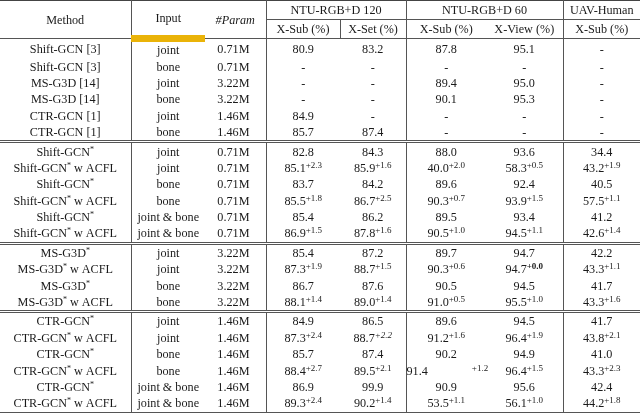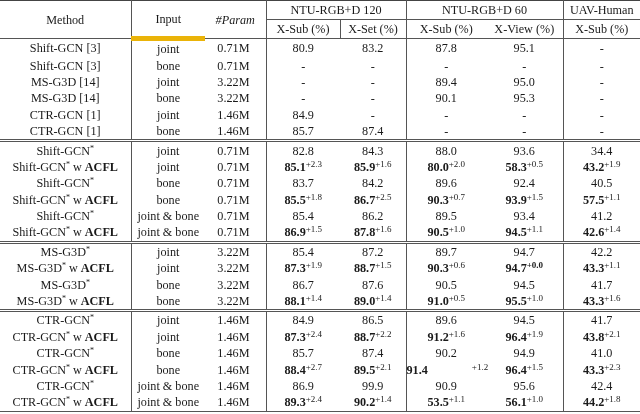--- a/index.html
+++ b/index.html
@@ -6,21 +6,21 @@
   body { width: 640px; height: 414px; overflow: hidden; font-family: "DejaVu Serif", "Liberation Serif", serif; color: #1a1a1a; }
   table { border-collapse: collapse; width: 640px; font-family: "Liberation Serif", "DejaVu Serif", serif; font-size: 12.2px; table-layout: fixed; }
   td, th { text-align: center; padding: 0; height: 16.4px; line-height: 16px; font-weight: normal; white-space: nowrap; }
   thead tr.top th { border-top: 1.5px solid #444; }
   th.vl, td.vl { border-right: 1px solid #555; }
   .h1 th { height: 18px; }
   .h2 th { height: 18px; border-bottom: 1px solid #555; }
   .grp th.span { border-bottom: 1px solid #555; }
   tr.sep td { border-top: 3px double #555; }
   tbody tr.last td { border-bottom: 1.5px solid #555; }
-  .b { font-weight: bold; text-align: right; }
+  .b { font-weight: normal; text-align: right; }
   sup { font-size: 9px; font-weight: normal; vertical-align: 4px; line-height: 0; }
   .ital { font-style: italic; }
   .star { font-size: 8px; vertical-align: 4px; line-height: 0; }
   .param { text-align: right; padding-right: 16px; }
 </style>
 </head>
 <body>
 
 <table>
   <colgroup>
@@ -29,21 +29,21 @@
       <col style="width:61px">
     <col style="width:74px">
       <col style="width:66px">
       <col style="width:80px">
       <col style="width:77px">
       <col style="width:77px">
   </colgroup>
   <thead>
     <tr class="top h1 grp">
       <th rowspan="2" class="vl" style="border-bottom:1px solid #555">Method</th>
-      <th rowspan="2" style="border-bottom:5px solid #eab308">Input</th>
+      <th rowspan="2" style="border-bottom:7px solid #eab308">Input</th>
       <th rowspan="2" class="vl ital" style="border-bottom:1px solid #555"><span>#Param</span></th>
       <th colspan="2" class="vl span">NTU-RGB+D 120</th>
       <th colspan="2" class="vl span">NTU-RGB+D 60</th>
       <th class="span">UAV-Human</th>
     </tr>
     <tr class="h2">
       <th class="vl">X-Sub (%)</th>
       <th class="vl">X-Set (%)</th>
       <th>X-Sub (%)</th>
       <th class="vl">X-View (%)</th>
@@ -120,21 +120,21 @@
         <td>88.0</td>
         <td class="vl">93.6</td>
         <td>34.4</td>
       </tr>
       <tr>
         <td class="vl"><span>Shift-GCN</span><span class="star">*</span><span style="margin-left: 3px;">w</span><span class="b" style="margin-left: 3px;">ACFL</span></td>
         <td>joint</td>
         <td class="vl param">0.71M</td>
         <td><span class="b">85.1</span><sup style="font-weight: normal;">+2.3</sup></td>
         <td class="vl"><span class="b">85.9</span><sup style="font-weight: normal;">+1.6</sup></td>
-        <td><span class="b">80.0</span><sup style="font-weight: normal;">+2.0</sup></td>
+        <td><span class="b">40.0</span><sup style="font-weight: normal;">+2.0</sup></td>
         <td class="vl"><span class="b">58.3</span><sup style="font-weight: normal;">+0.5</sup></td>
         <td><span class="b">43.2</span><sup style="font-weight: normal;">+1.9</sup></td>
       </tr>
       <tr>
         <td class="vl"><span>Shift-GCN</span><span class="star">*</span></td>
         <td>bone</td>
         <td class="vl param">0.71M</td>
         <td>83.7</td>
         <td class="vl">84.2</td>
         <td>89.6</td>
@@ -219,21 +219,21 @@
         <td class="vl">86.5</td>
         <td>89.6</td>
         <td class="vl">94.5</td>
         <td>41.7</td>
       </tr>
       <tr>
         <td class="vl"><span>CTR-GCN</span><span class="star">*</span><span style="margin-left: 3px;">w</span><span class="b" style="margin-left: 3px;">ACFL</span></td>
         <td>joint</td>
         <td class="vl param">1.46M</td>
         <td><span class="b">87.3</span><sup style="font-weight: normal;">+2.4</sup></td>
-        <td class="vl"><span class="b">88.7</span><sup style="font-weight: normal;">+2.2</sup></td>
+        <td class="vl"><span class="b">88.7</span><sup style="font-weight: normal; font-style: italic;">+2.2</sup></td>
         <td><span class="b">91.2</span><sup style="font-weight: normal;">+1.6</sup></td>
         <td class="vl"><span class="b">96.4</span><sup style="font-weight: normal;">+1.9</sup></td>
         <td><span class="b">43.8</span><sup style="font-weight: normal;">+2.1</sup></td>
       </tr>
       <tr>
         <td class="vl"><span>CTR-GCN</span><span class="star">*</span></td>
         <td>bone</td>
         <td class="vl param">1.46M</td>
         <td>85.7</td>
         <td class="vl">87.4</td>

